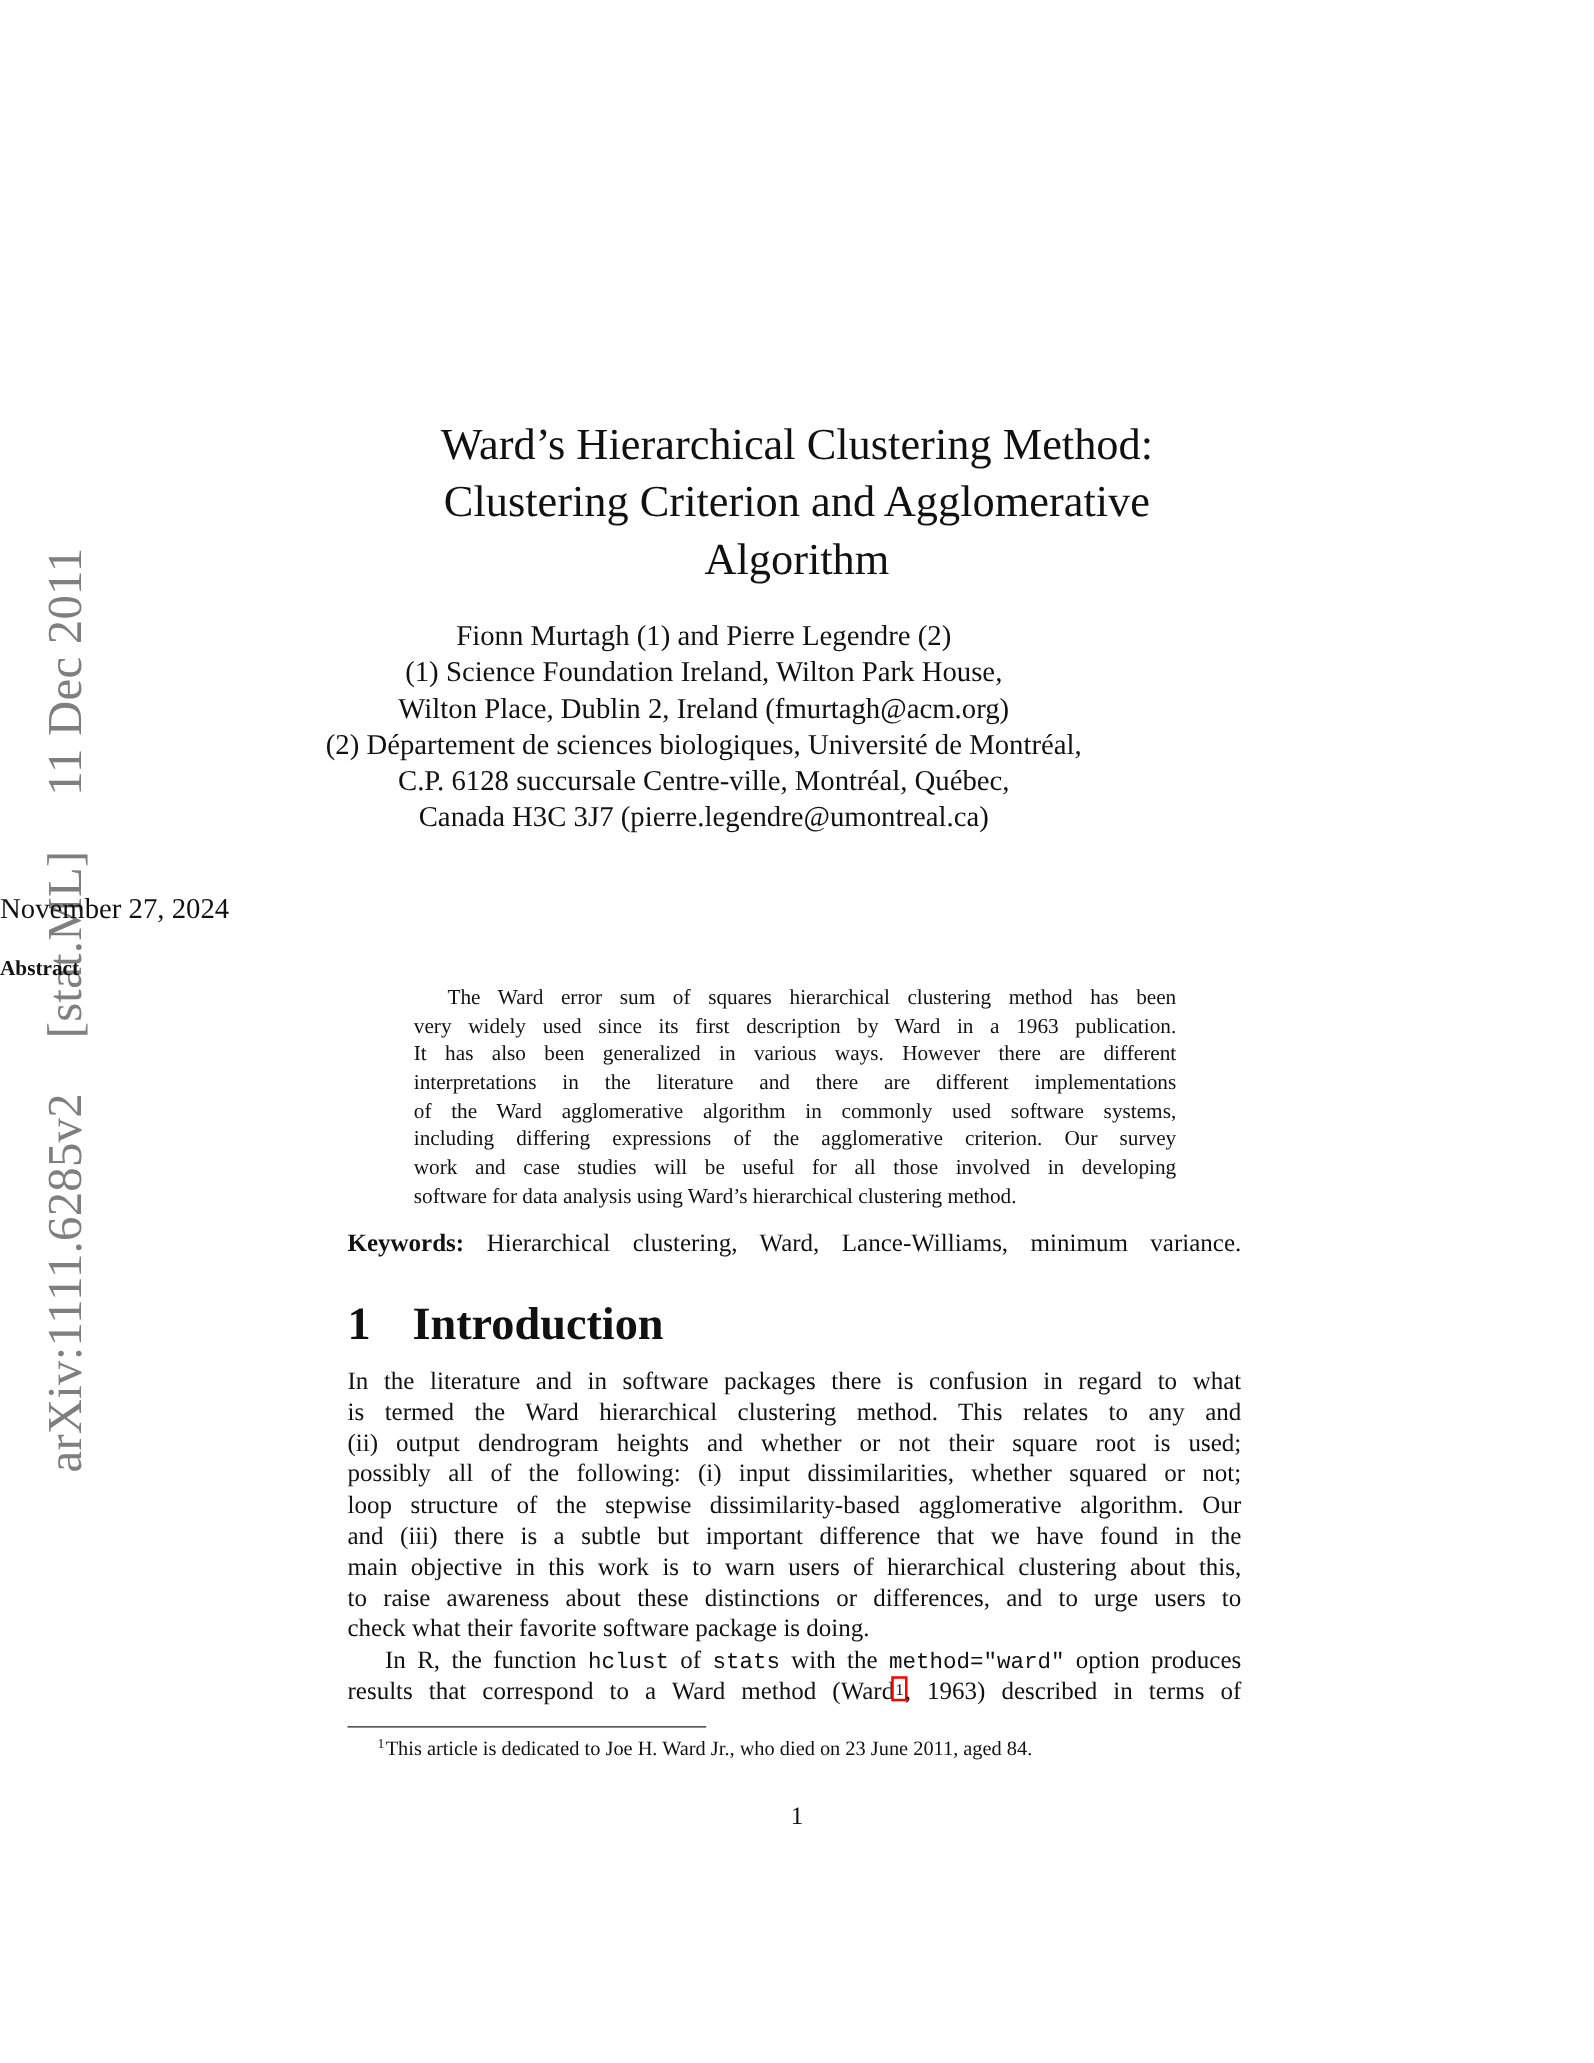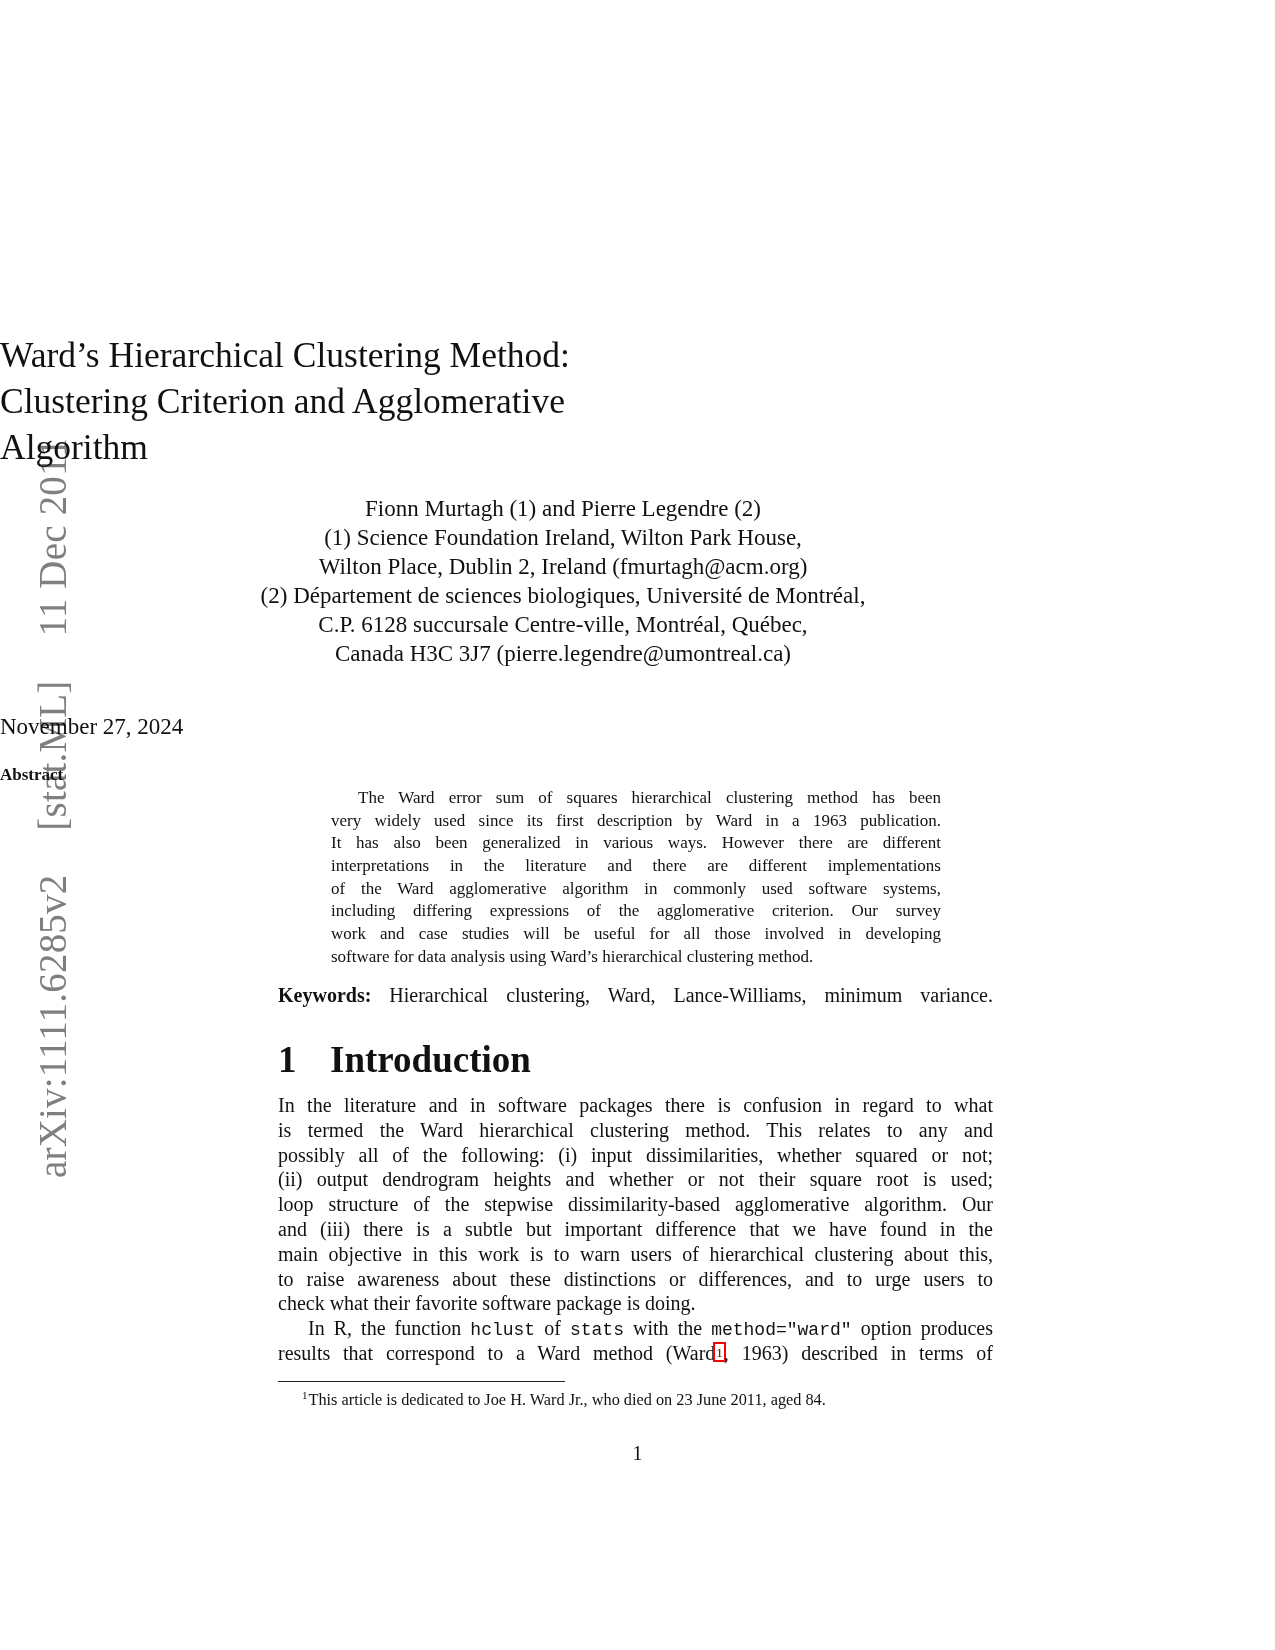--- a/index.html
+++ b/index.html
@@ -33,20 +33,21 @@
       display: flex;
       justify-content: space-between;
     }
 
     
     .title {
       position: absolute;
       left: 0;
       width: 1275px;
       top: 332px;
+      text-align: center;
       font-size: 35.5px;
       line-height: 46px;
       font-weight: normal;
       margin: 0;
     }
     .title .line { display: block; }
 
     .authors {
       position: absolute;
       left: 0;
@@ -231,22 +232,22 @@
   <span>Hierarchical clustering, Ward, Lance-Williams, minimum variance.</span>
 </div>
 
 <h2 class="section-heading">
   <span class="num">1</span><span>Introduction</span>
 </h2>
 
 <div class="body-text">
   <span class="jline">In the literature and in software packages there is confusion in regard to what</span>
   <span class="jline">is termed the Ward hierarchical clustering method.  This relates to any and</span>
+  <span class="jline">(ii) output dendrogram heights and whether or not their square root is used;</span>
   <span class="jline">possibly all of the following: (i) input dissimilarities, whether squared or not;</span>
-  <span class="jline">(ii) output dendrogram heights and whether or not their square root is used;</span>
   <span class="jline">loop structure of the stepwise dissimilarity-based agglomerative algorithm. Our</span>
   <span class="jline">and (iii) there is a subtle but important difference that we have found in the</span>
   <span class="jline">main objective in this work is to warn users of hierarchical clustering about this,</span>
   <span class="jline">to raise awareness about these distinctions or differences, and to urge users to</span>
   <span class="jline last">check what their favorite software package is doing.</span>
 
   <span class="jline indent">
     <span>In R, the function</span>
     <code>hclust</code>
     <span>of</span>

